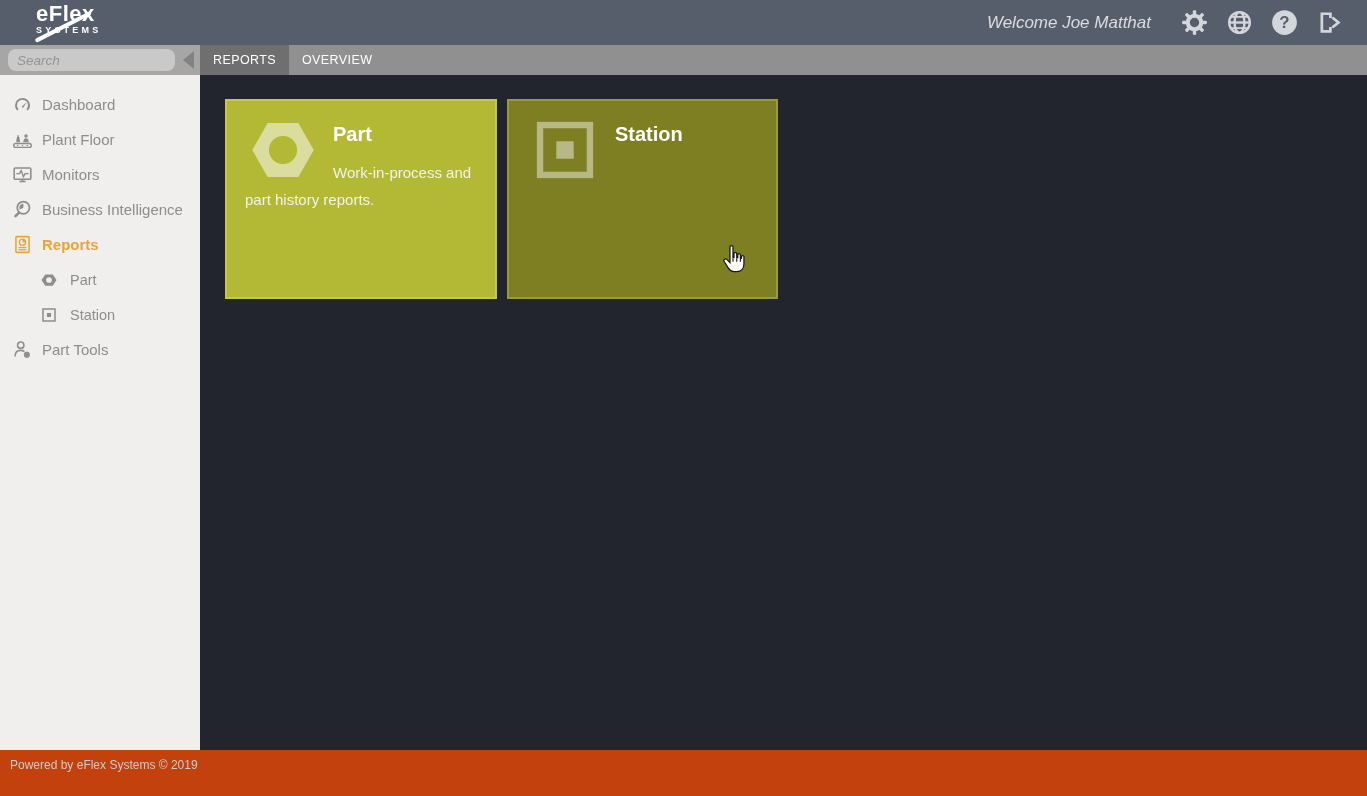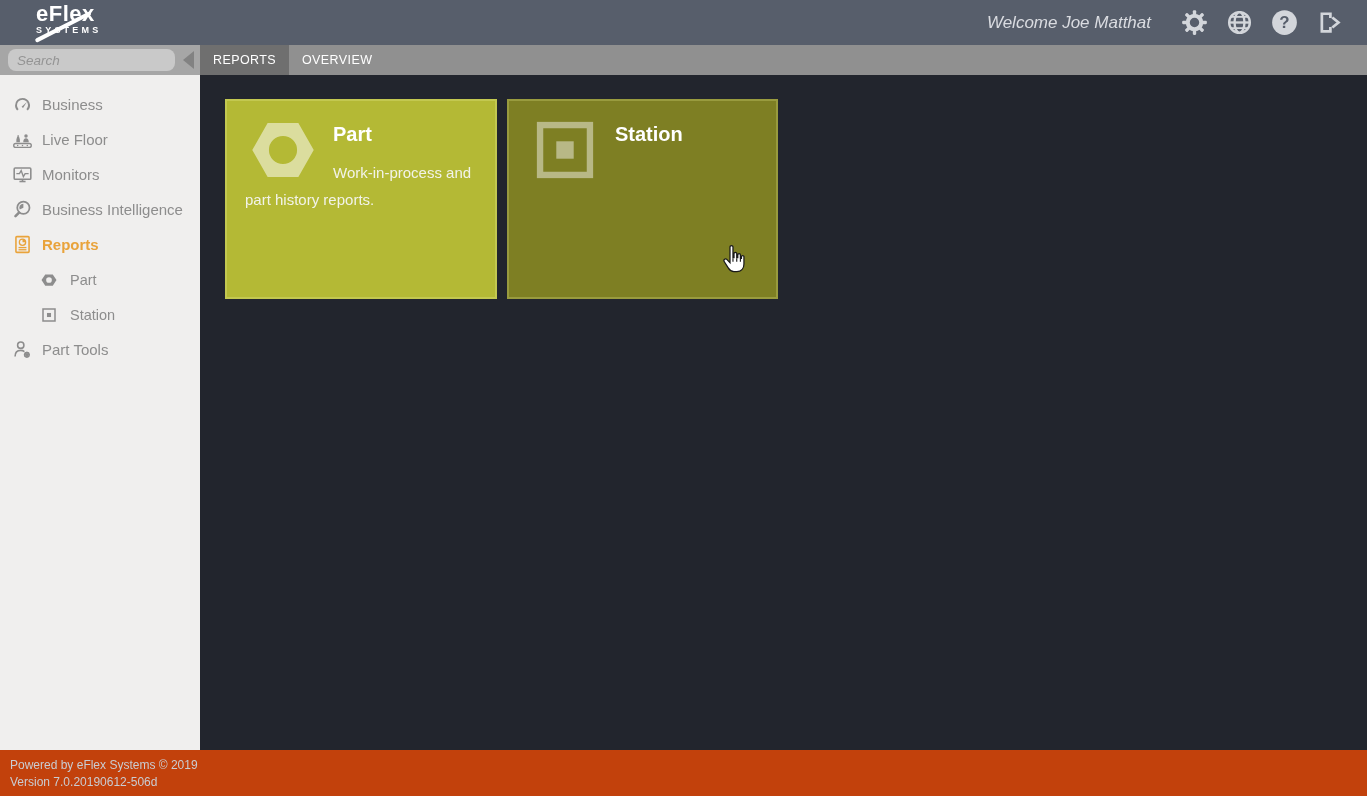--- a/index.html
+++ b/index.html
@@ -106,35 +106,35 @@
   </div>
 </div>
 
 <div class="sidebar">
 
   <div class="nav-item">
     <svg class="nicon" viewBox="0 0 24 24">
       <path d="M12 4.5 a8.5 8.5 0 0 0 -8.5 8.5 c0 2.3 .9 4.4 2.4 5.9 l1.6-1.6 a6.3 6.3 0 1 1 9 0 l1.6 1.6 a8.5 8.5 0 0 0 -6.1-14.4 z" fill="#8d8d8d"></path>
       <path d="M11 14.5 l6-5.5 -4.4 6.9 z" fill="#8d8d8d"></path>
     </svg>
-    <span>Business</span>
+    <span>Dashboard</span>
   </div>
 
 
   <div class="nav-item">
     <svg class="nicon" viewBox="0 0 24 24">
       <rect x="2" y="16.5" width="20" height="4.5" rx="2.2" fill="none" stroke="#8d8d8d" stroke-width="1.6"></rect>
       <circle cx="6.5" cy="18.8" r="0.9" fill="#8d8d8d"></circle>
       <circle cx="12" cy="18.8" r="0.9" fill="#8d8d8d"></circle>
       <circle cx="17.5" cy="18.8" r="0.9" fill="#8d8d8d"></circle>
       <path d="M6 8.5 h2 l1 3.5 v3 H5 v-3 z M6.4 8.5 V6.8 h1.2 v1.7" fill="#8d8d8d"></path>
       <circle cx="16" cy="8" r="2" fill="#8d8d8d"></circle>
       <path d="M12.8 15 c0-2.8 1.4-4.3 3.2-4.3 s3.2 1.5 3.2 4.3 z" fill="#8d8d8d"></path>
     </svg>
-    <span>Live Floor</span>
+    <span>Plant Floor</span>
   </div>
 
   <div class="nav-item">
     <svg class="nicon" viewBox="0 0 24 24">
       <rect x="2.5" y="4.5" width="19" height="13" rx="1.2" fill="none" stroke="#8d8d8d" stroke-width="1.8"></rect>
       <polyline points="5,11 8.5,11 10.5,7.5 13,14.5 15,11 19,11" fill="none" stroke="#8d8d8d" stroke-width="1.6"></polyline>
       <line x1="8.5" y1="20" x2="15.5" y2="20" stroke="#8d8d8d" stroke-width="1.8"></line>
       <line x1="12" y1="17.5" x2="12" y2="20" stroke="#8d8d8d" stroke-width="1.8"></line>
     </svg>
     <span>Monitors</span>
@@ -206,19 +206,18 @@
     <svg viewBox="0 0 100 100">
       <rect x="7" y="7" width="86" height="86" fill="none" stroke="rgba(255,255,255,0.45)" stroke-width="11"></rect>
       <rect x="35" y="35" width="30" height="30" fill="rgba(255,255,255,0.45)"></rect>
     </svg>
   </div>
   <div class="card-title">Station</div>
 </div>
 
 <div class="footer">
   <div>Powered by eFlex Systems © 2019</div>
-  <div>Version 7.0.20190612-506d</div>
 </div>
 
 <svg class="cursor" viewBox="0 0 24 28">
   <path d="M8.5 2.5 c0-1.3 2.6-1.3 2.6 0 V12 h.9 V8.3 c0-1.2 2.4-1.2 2.4 0 V12 h.9 V9.4 c0-1.2 2.3-1.2 2.3 0 V12.6 h.9 v-1.6 c0-1.2 2.2-1.2 2.2 0 v6.5 c0 4-2.6 6.6-6.2 6.6 h-2.6 c-2.3 0-3.6-1.1-4.8-3 l-3.7-5.8 c-.9-1.4 1.1-3 2.3-1.8 l2.8 2.9 z" fill="#ffffff" stroke="#1a1a1a" stroke-width="1.1"></path>
   <path d="M11.1 15.5 v-3 M14.4 15.5 v-3 M17.6 15.5 v-2.4" fill="none" stroke="#1a1a1a" stroke-width="1"></path>
 </svg>
 
 </body></html>

